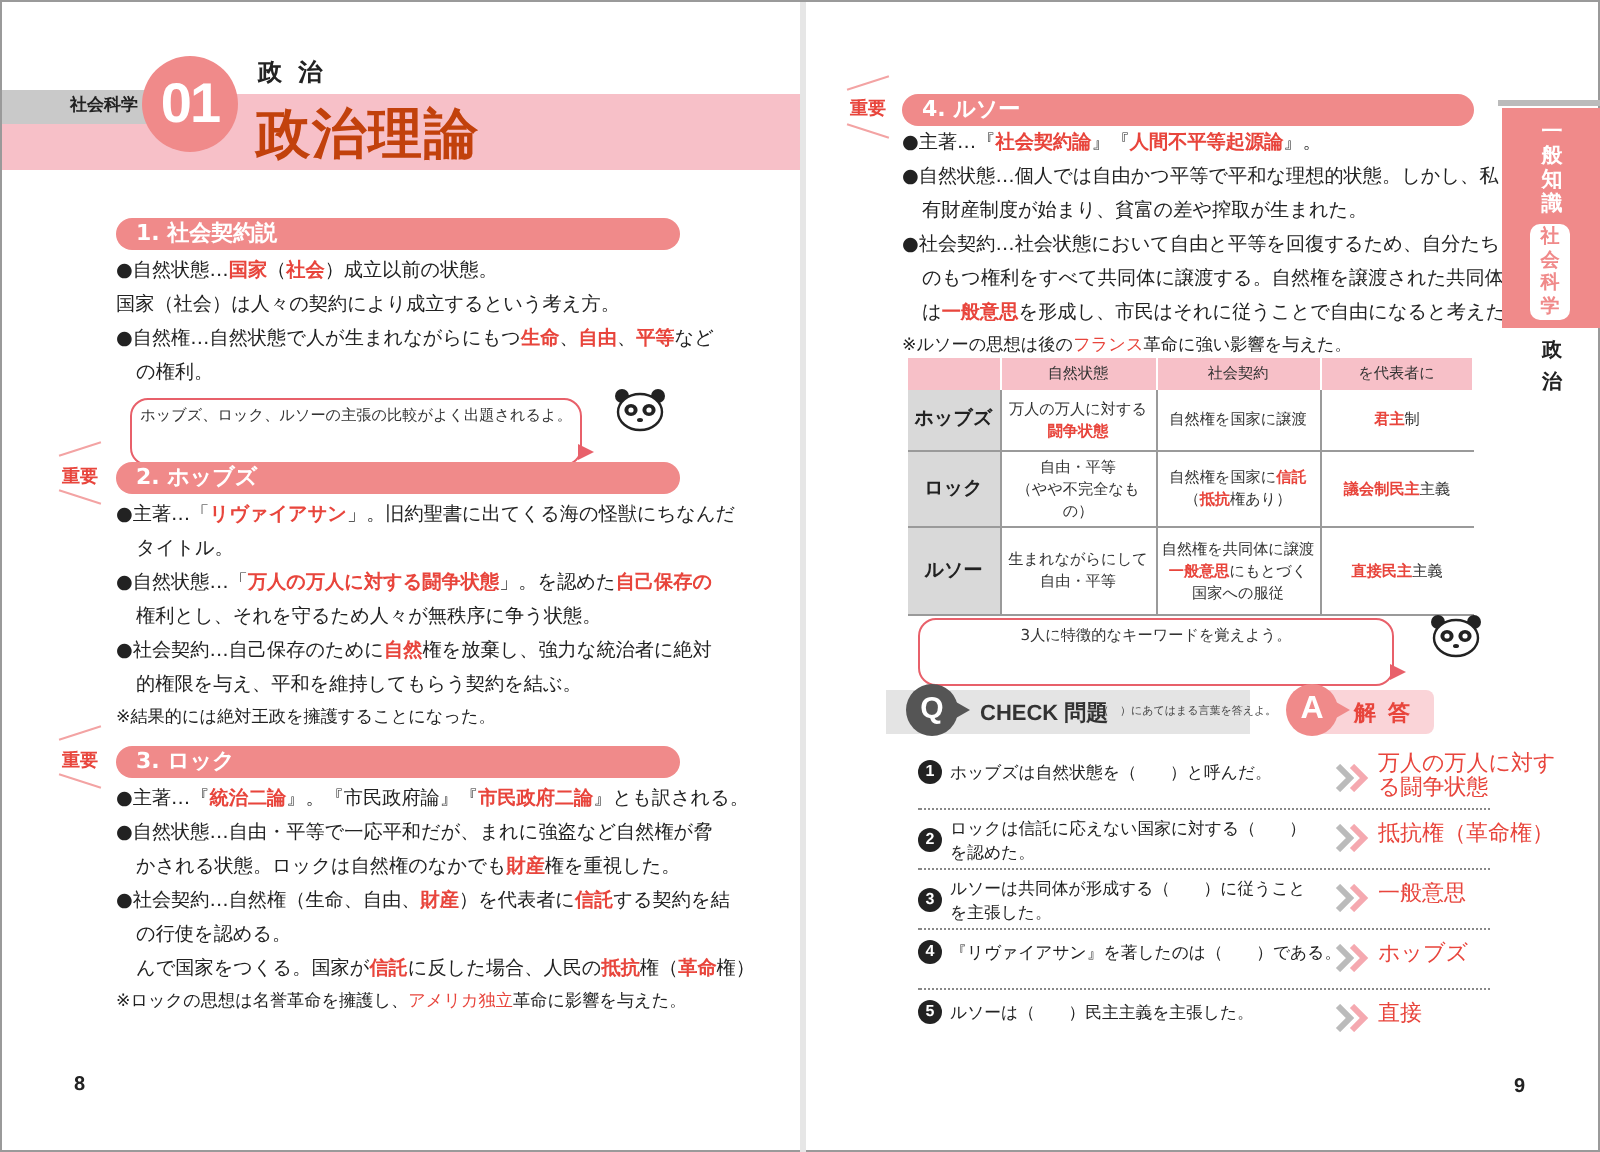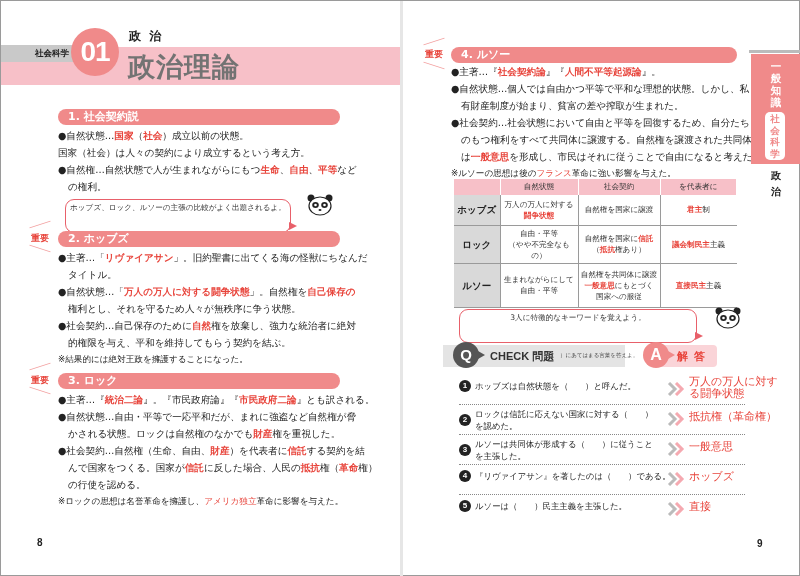--- a/index.html
+++ b/index.html
@@ -9,21 +9,21 @@
   .gutter { position: absolute; left: 399px; top: 0; width: 3px; height: 576px; background: #e6e6e6; }
   .page { position: absolute; top: 0; height: 576px; }
   .page.left { left: 0; width: 399px; }
   .page.right { left: 402px; width: 398px; }
 
   
   .hdr-band { position: absolute; left: 0; top: 46px; width: 399px; height: 38px; background: #f7c0c8; }
   .cat-tab { position: absolute; left: 0; top: 44px; width: 80px; height: 17px; background: #c9c9c9; border-radius: 0 9px 9px 0; font-size: 8.5px; line-height: 17px; text-align: right; padding-right: 12px; color: #222; font-weight: bold; }
   .num-circle { position: absolute; left: 70px; top: 27px; width: 48px; height: 48px; border-radius: 50%; background: #f08a8a; color: #fff; font-size: 28px; font-weight: bold; line-height: 48px; text-align: center; font-family: "Liberation Sans", sans-serif; letter-spacing: -1px; }
   .hdr-sub { position: absolute; left: 128px; top: 27px; font-size: 12px; font-weight: bold; letter-spacing: 2px; }
-  .hdr-title { position: absolute; left: 127px; top: 48px; font-size: 27px; font-weight: bold; letter-spacing: 1px; color: #737373; }
+  .hdr-title { position: absolute; left: 127px; top: 48px; font-size: 27px; font-weight: bold; letter-spacing: 1px; color: #c2410c; }
   .sec-bar { position: absolute; height: 16px; background: #f08a8a; border-radius: 8px; color: #fff; font-size: 11px; font-weight: bold; line-height: 16px; padding-left: 10px; }
   .imp { position: absolute; font-size: 9px; font-weight: bold; color: #e8453c; }
   .imp-lines { position: absolute; width: 22px; height: 30px; }
   .imp-lines i { position: absolute; left: 0; width: 22px; height: 1px; background: #f3a3a3; }
 
   .body-text { position: absolute; font-size: 9.6px; line-height: 17px; color: #222; }
   .body-text .ln { display: block; white-space: nowrap; }
   .body-text .ind { padding-left: 10px; }
   .red { color: #e8453c; font-weight: bold; }
   .redn { color: #e8453c; }
@@ -104,40 +104,40 @@
 
     <div class="imp-lines" style="left:28px; top:221px;">
         <i style="top:2px;transform:rotate(-18deg);"></i>
         <i style="top:26px;transform:rotate(18deg);"></i>
       </div>
     <div class="imp" style="left:30px; top:231px;">重要</div>
     <div class="sec-bar" style="left:57px; top:230px; width:282px;">2. ホッブズ</div>
     <div class="body-text" style="left:57px; top:248px;">
         <span class="ln"><span>●主著…「</span><span class="red">リヴァイアサン</span><span>」。旧約聖書に出てくる海の怪獣にちなんだ</span></span>
         <span class="ln ind"><span>タイトル。</span></span>
-        <span class="ln"><span>●自然状態…「</span><span class="red">万人の万人に対する闘争状態</span><span>」。自然権を</span><span class="red">自己保存の</span></span>
+        <span class="ln"><span>●自然状態…「</span><span class="red">万人の万人に対する闘争状態</span><span>」。を認めた</span><span class="red">自己保存の</span></span>
         <span class="ln ind"><span>権利とし、それを守るため人々が無秩序に争う状態。</span></span>
         <span class="ln"><span>●社会契約…自己保存のために</span><span class="red">自然</span><span>権を放棄し、強力な統治者に絶対</span></span>
         <span class="ln ind"><span>的権限を与え、平和を維持してもらう契約を結ぶ。</span></span>
         <span class="ln note"><span>※結果的には絶対王政を擁護することになった。</span></span>
       </div>
 
     <div class="imp-lines" style="left:28px; top:363px;">
         <i style="top:2px;transform:rotate(-18deg);"></i>
         <i style="top:26px;transform:rotate(18deg);"></i>
       </div>
     <div class="imp" style="left:30px; top:373px;">重要</div>
     <div class="sec-bar" style="left:57px; top:372px; width:282px;">3. ロック</div>
     <div class="body-text" style="left:57px; top:390px;">
         <span class="ln"><span>●主著…『</span><span class="red">統治二論</span><span>』。『市民政府論』『</span><span class="red">市民政府二論</span><span>』とも訳される。</span></span>
         <span class="ln"><span>●自然状態…自由・平等で一応平和だが、まれに強盗など自然権が脅</span></span>
         <span class="ln ind"><span>かされる状態。ロックは自然権のなかでも</span><span class="red">財産</span><span>権を重視した。</span></span>
         <span class="ln"><span>●社会契約…自然権（生命、自由、</span><span class="red">財産</span><span>）を代表者に</span><span class="red">信託</span><span>する契約を結</span></span>
+        <span class="ln ind"><span>の行使を認める。</span></span>
         <span class="ln ind"><span>んで国家をつくる。国家が</span><span class="red">信託</span><span>に反した場合、人民の</span><span class="red">抵抗</span><span>権（</span><span class="red">革命</span><span>権）</span></span>
-        <span class="ln ind"><span>の行使を認める。</span></span>
         <span class="ln note"><span>※ロックの思想は名誉革命を擁護し、</span><span class="redn">アメリカ独立</span><span>革命に影響を与えた。</span></span>
       </div>
 
     <div class="pageno" style="left:36px; top:536px;">8</div>
   </div>
 
   <div class="page right">
     <div class="imp-lines" style="left:20px; top:38px;">
         <i style="top:2px;transform:rotate(-18deg);"></i>
         <i style="top:26px;transform:rotate(18deg);"></i>

